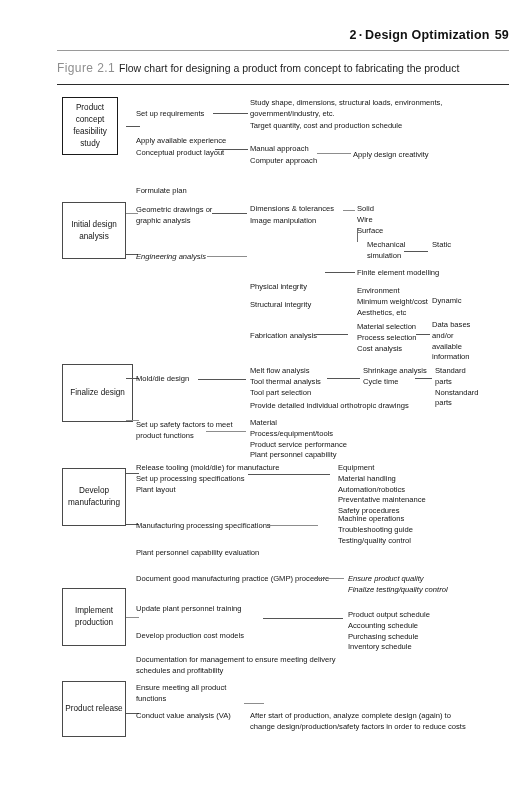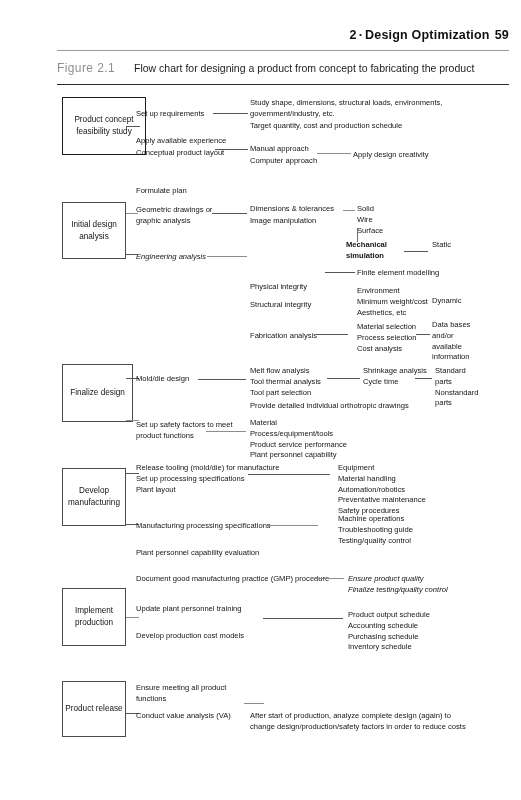--- a/index.html
+++ b/index.html
@@ -47,21 +47,21 @@
     left: 57px;
     right: 12px;
     font-size: 10.5px;
     color: #1d1d1d;
     white-space: nowrap;
   }
   #figure-caption .fig-num {
     color: #8e8e8e;
     font-size: 12px;
     letter-spacing: 0.4px;
-    padding-right: 19px;
+    padding-right: 4px;
   }
 
   #caption-rule {
     position: absolute;
     top: 84px;
     left: 57px;
     right: 12px;
     height: 1.4px;
     background: #2b2b2b;
   }
@@ -114,21 +114,21 @@
 </div>
 <div id="header-rule"></div>
 
 <div id="figure-caption">
   <span class="fig-num">Figure 2.1</span><span>Flow chart for designing a product from concept to fabricating the product</span>
 </div>
 <div id="caption-rule"></div>
 
 <div id="flowchart">
 
-  <div class="stage-box heavy" style="left:62px; top:97px; width:84px; height:58px;">Product
+  <div class="stage-box heavy" style="left:62px; top:97px; width:56px; height:58px;">Product
 concept
 feasibility
 study</div>
   <div class="rule" style="left:126px; top:126px; width:14px;"></div>
 
   <div class="node" style="left:136px; top:109px;">Set up requirements</div>
   <div class="rule" style="left:213px; top:113px; width:35px;"></div>
   <div class="node" style="left:250px; top:98px;">Study shape, dimensions, structural loads, environments,
 government/industry, etc.</div>
   <div class="node" style="left:250px; top:121px;">Target quantity, cost and production schedule</div>
@@ -157,21 +157,21 @@
   <div class="rule light" style="left:343px; top:210px; width:12px;"></div>
   <div class="node" style="left:357px; top:204px;">Solid
 Wire
 Surface</div>
 
   <div class="node" style="left:136px; top:252px;font-style:italic;">Engineering analysis</div>
   <div class="rule light" style="left:207px; top:256px; width:40px;"></div>
   <div class="node" style="left:250px; top:252px;margin-top:48px;">Structural integrity</div>
 
   <div class="rule vert" style="left:357px; top:228px; height:14px;"></div>
-  <div class="node" style="left:346px; top:240px;font-weight:bold;">Mechanical
+  <div class="node" style="left:367px; top:240px;">Mechanical
 simulation</div>
   <div class="rule" style="left:404px; top:251px; width:24px;"></div>
   <div class="node" style="left:432px; top:240px;">Static</div>
   <div class="node" style="left:432px; top:252px;margin-top:44px;">Dynamic</div>
 
   <div class="rule" style="left:325px; top:272px; width:30px;"></div>
   <div class="node" style="left:357px; top:268px;">Finite element modelling</div>
 
   <div class="node" style="left:250px; top:282px;">Physical integrity</div>
   <div class="node" style="left:357px; top:286px;">Environment
@@ -251,20 +251,22 @@
 
   <div class="node" style="left:136px; top:604px;">Update plant personnel training</div>
 
   <div class="rule" style="left:263px; top:618px; width:80px;"></div>
   <div class="node" style="left:136px; top:631px;">Develop production cost models</div>
   <div class="node" style="left:348px; top:610px;">Product output schedule
 Accounting schedule
 Purchasing schedule
 Inventory schedule</div>
 
+  <div class="node" style="left:136px; top:655px;">Documentation for management to ensure meeting delivery
+schedules and profitability</div>
 
   <div class="stage-box" style="left:62px; top:681px; width:64px; height:56px;">Product
 release</div>
   <div class="rule" style="left:126px; top:713px; width:13px;"></div>
 
   <div class="node" style="left:136px; top:683px;">Ensure meeting all product
 functions</div>
   <div class="node" style="left:136px; top:711px;">Conduct value analysis (VA)</div>
   <div class="rule light" style="left:244px; top:703px; width:20px;"></div>
   <div class="node" style="left:250px; top:711px;">After start of production, analyze complete design (again) to

